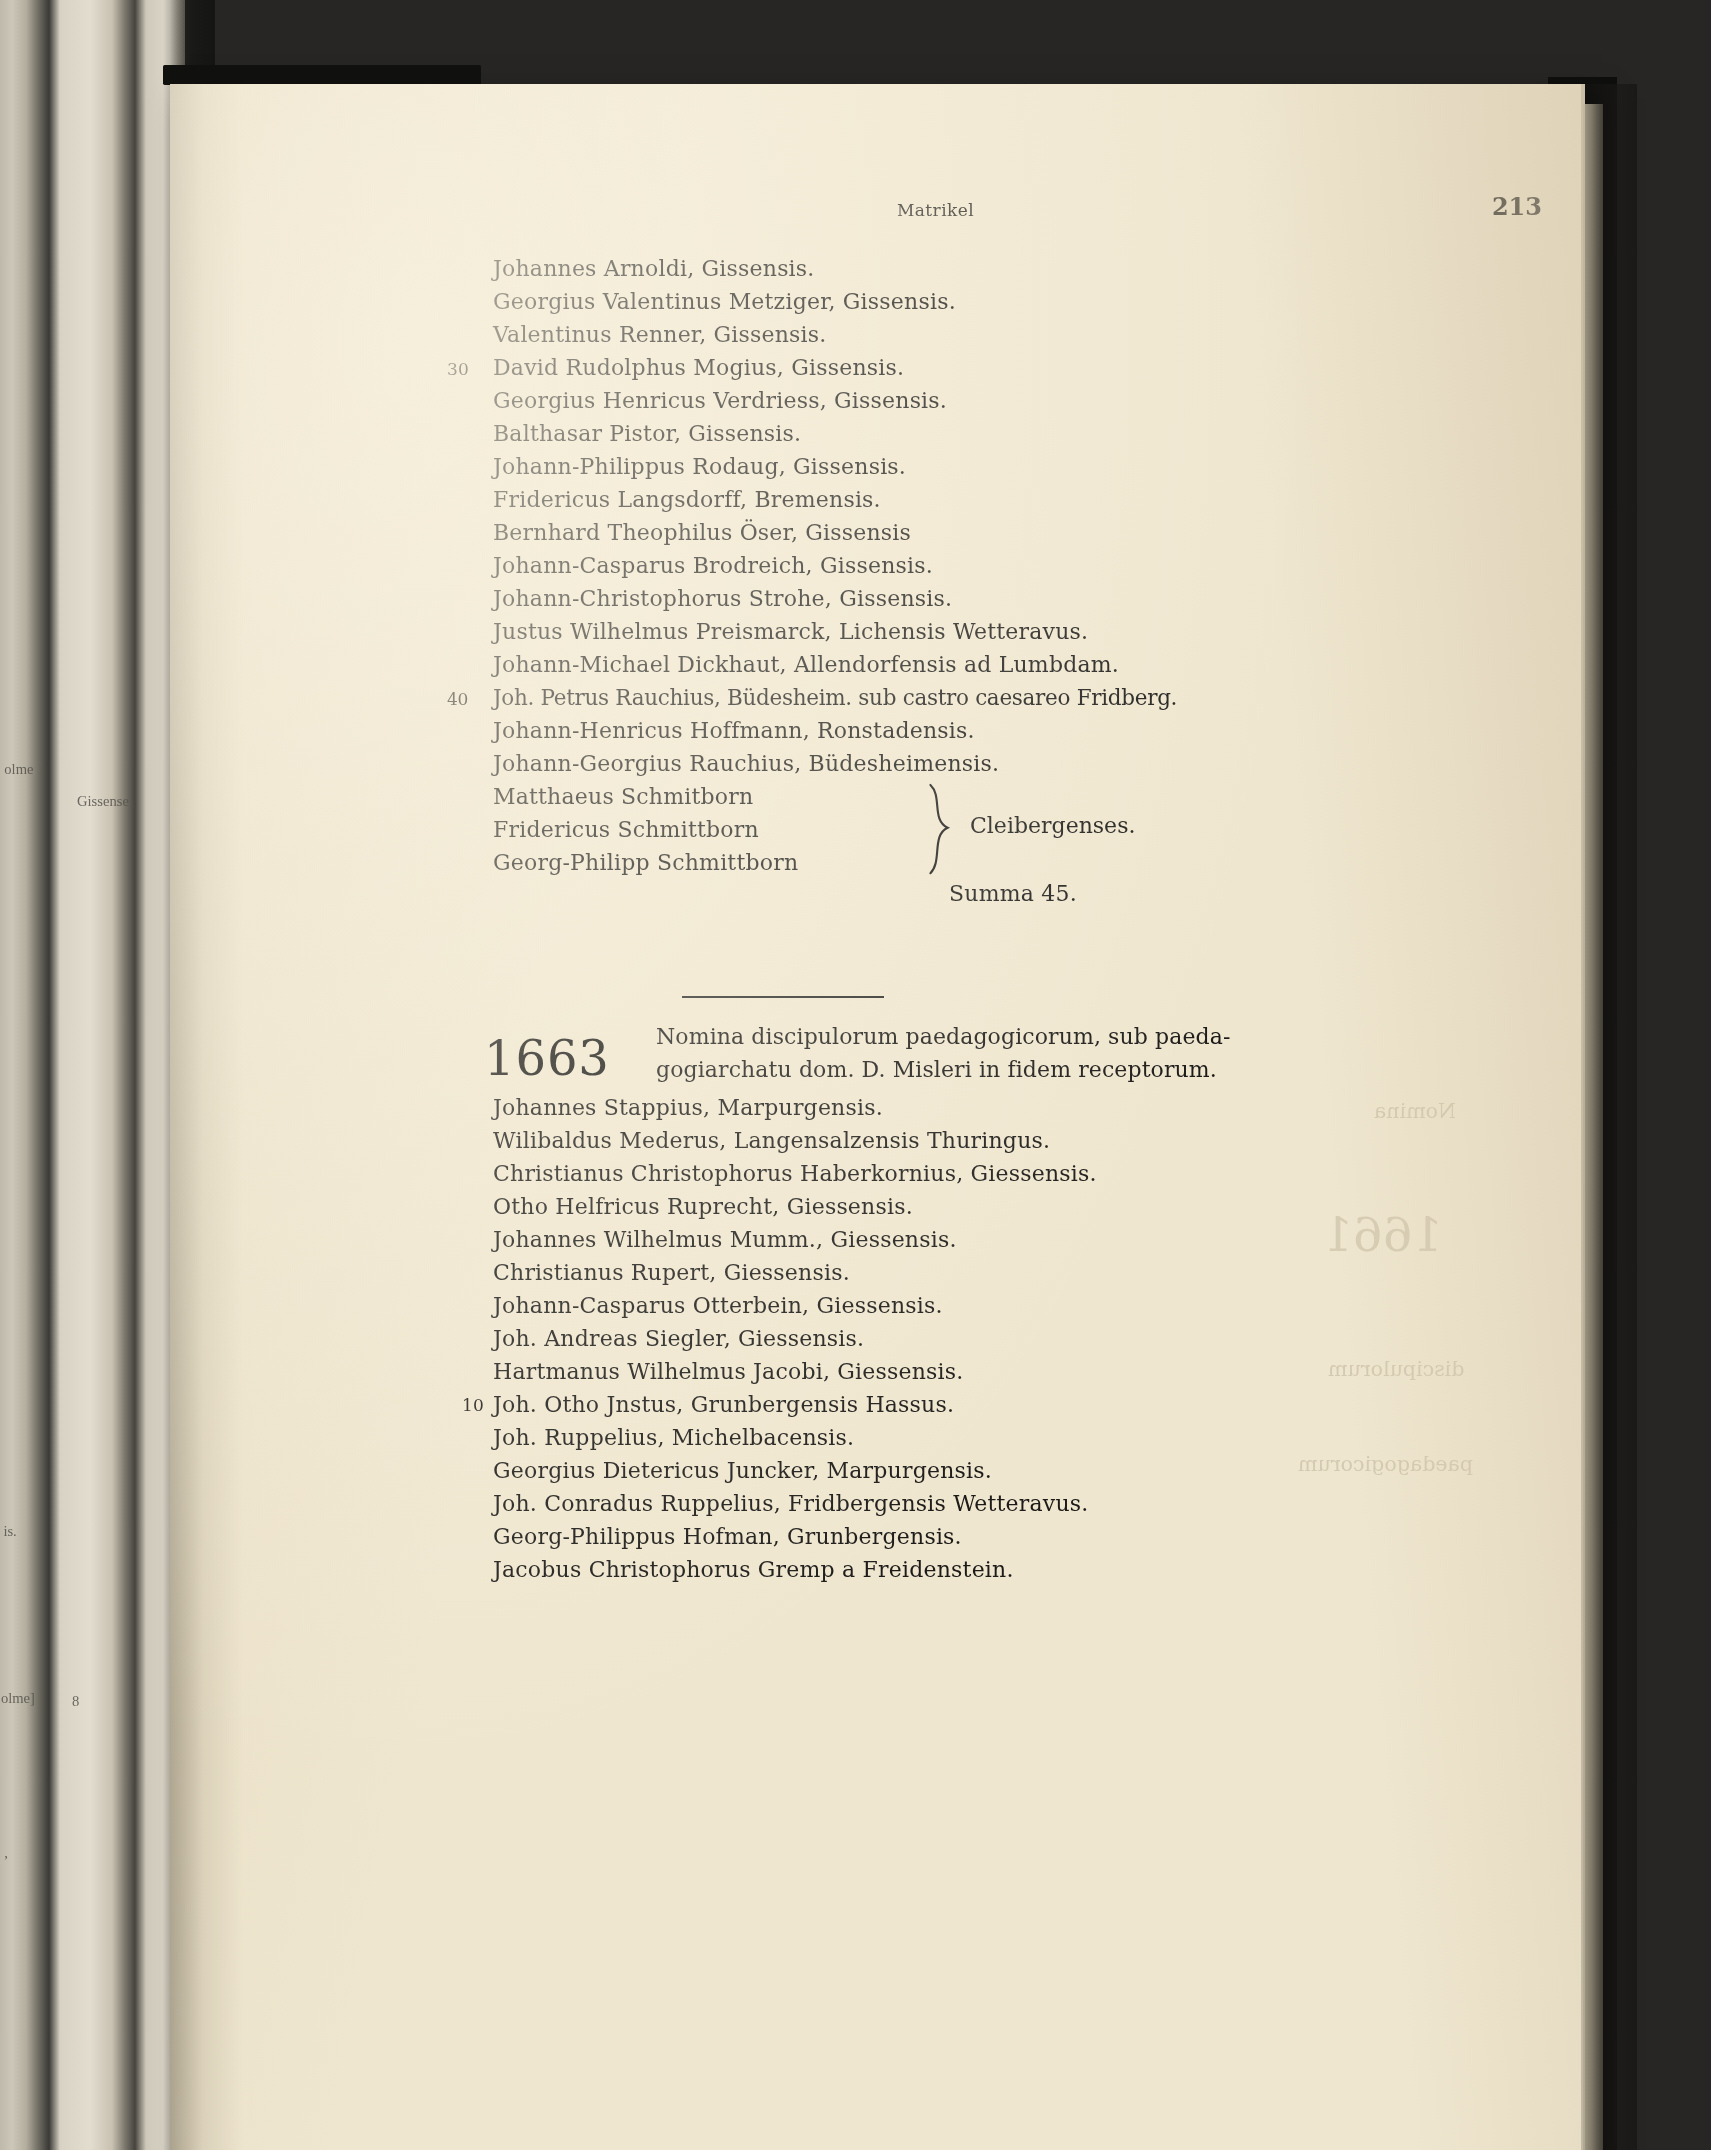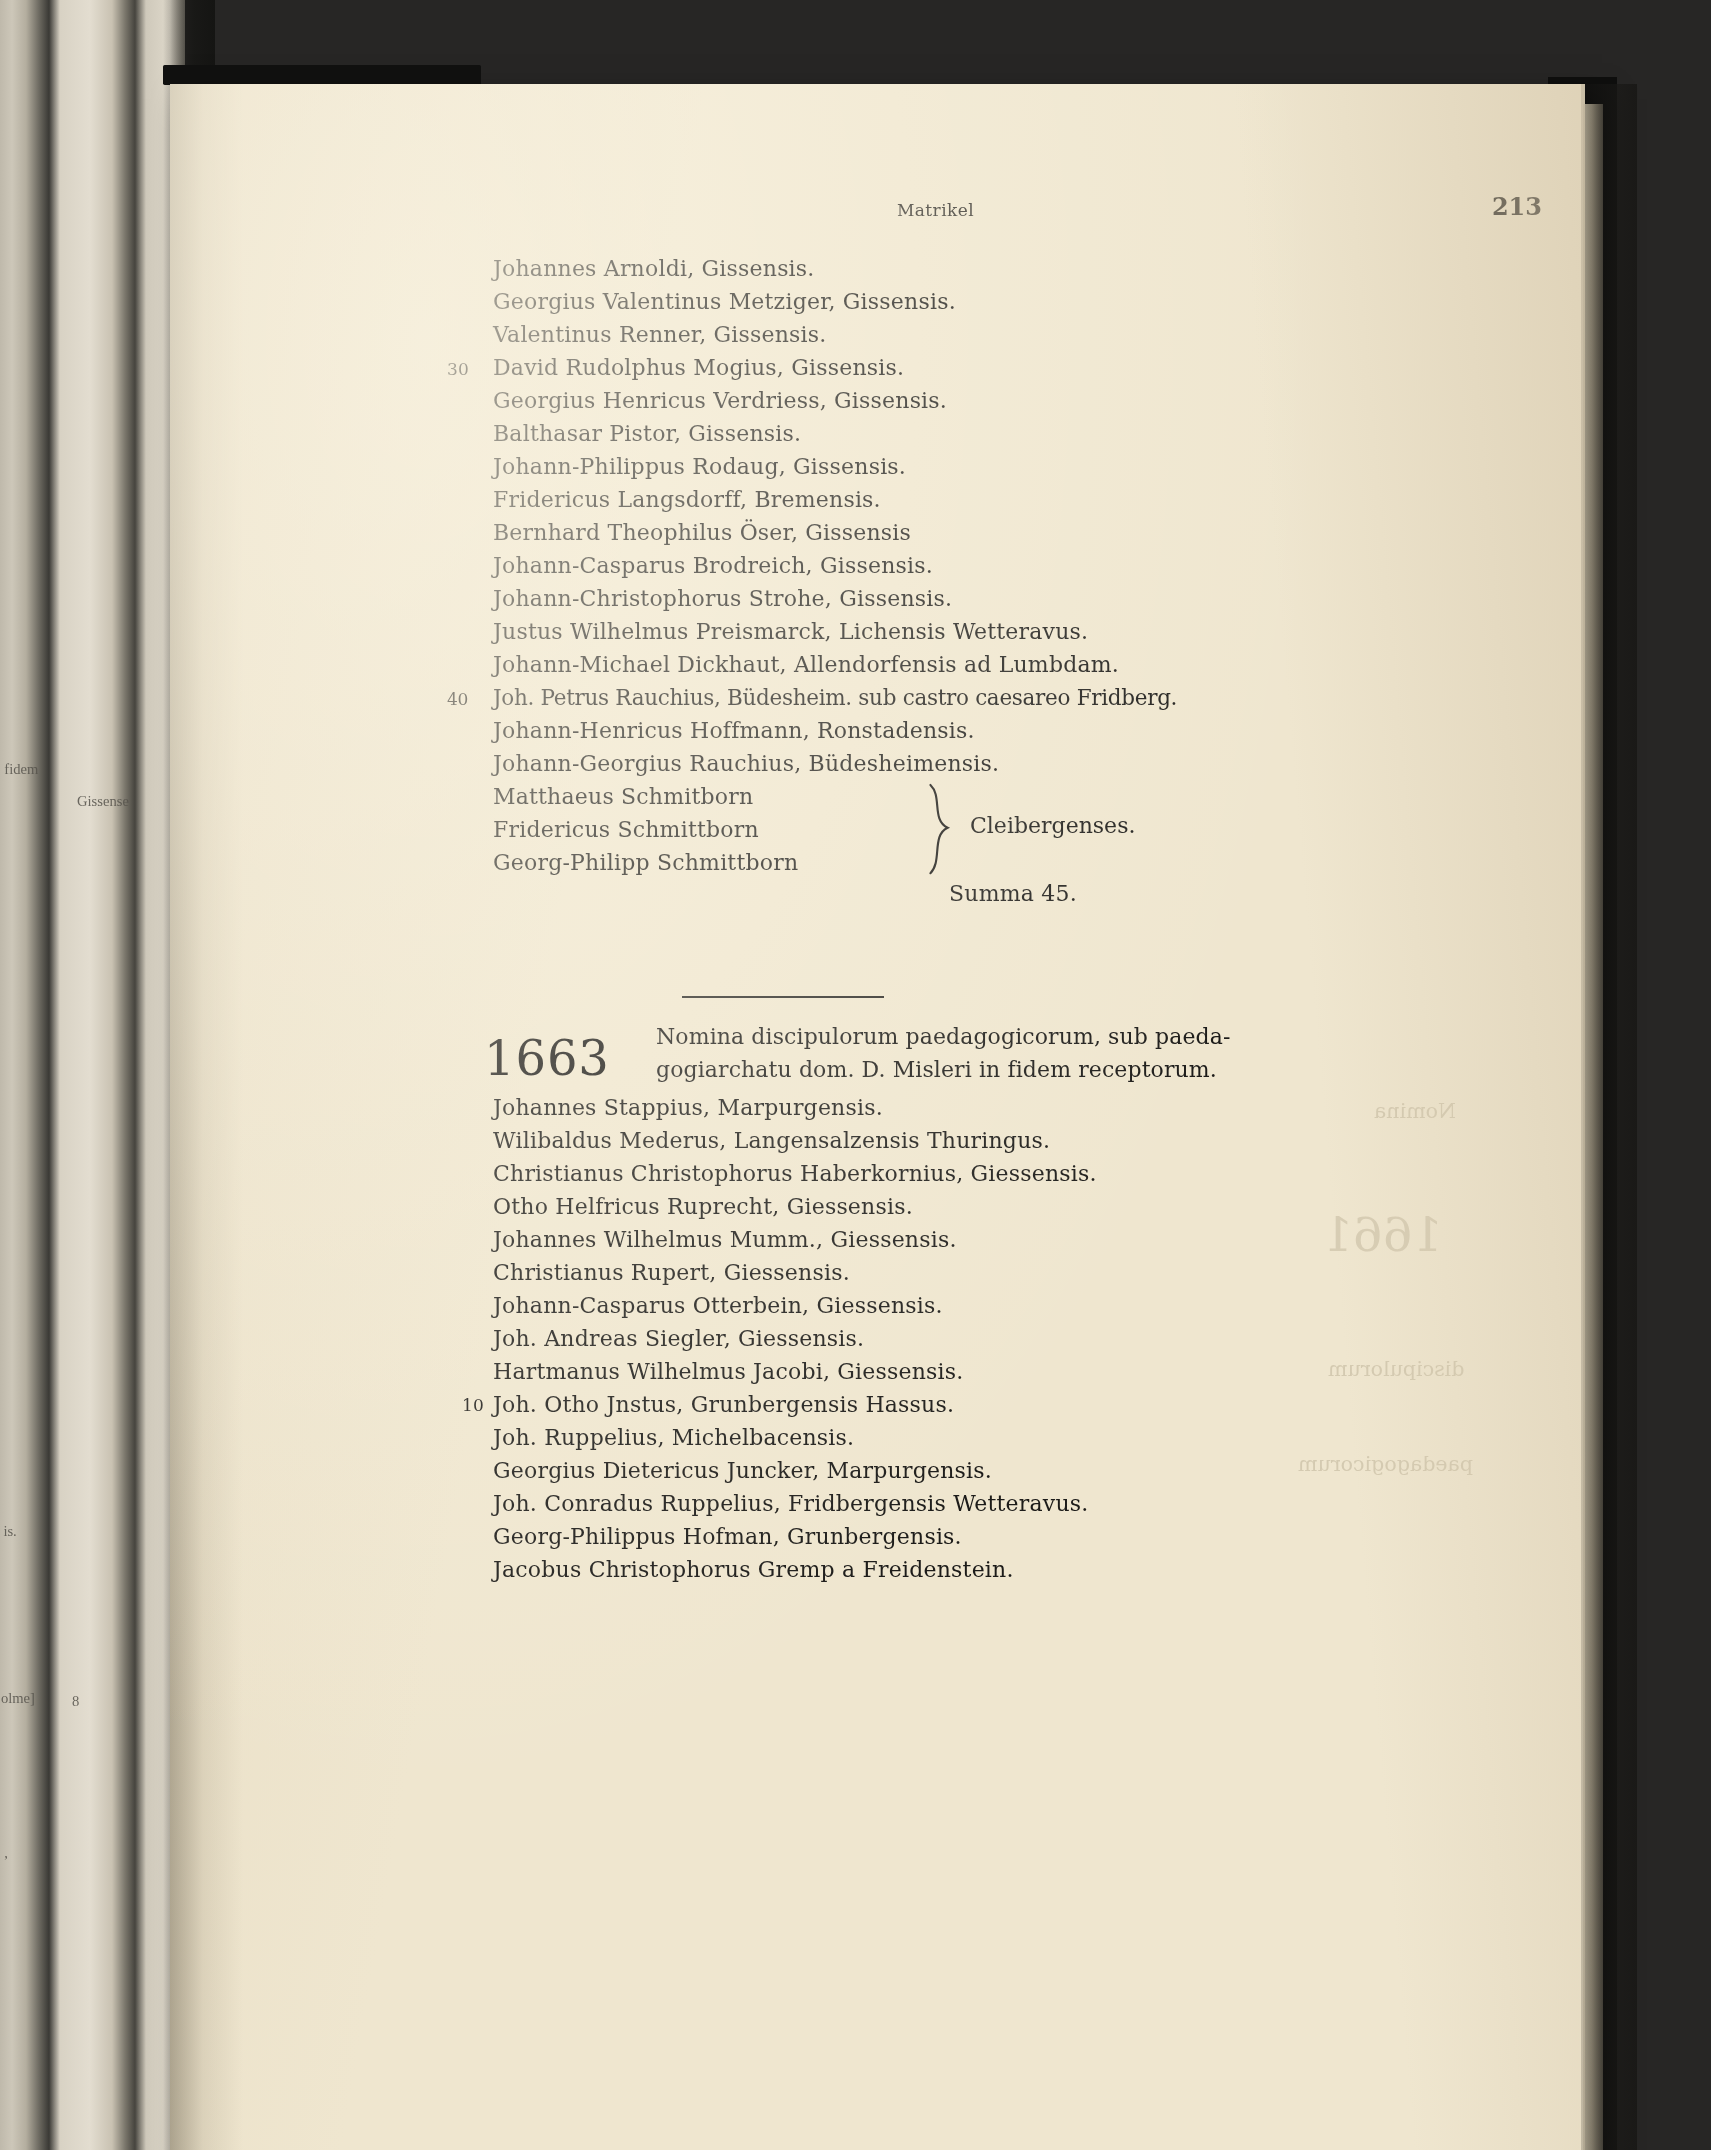--- a/index.html
+++ b/index.html
@@ -257,21 +257,21 @@
   }
 </style>
 </head>
 <body>
 
 <div class="scan-bg"></div>
 
 <div class="left-stack"></div>
 <div class="left-stack-shadow"></div>
 
-<div class="ghost-text" style="left:4.3px;  top:761px;">fidem</div>
+<div class="ghost-text" style="left:4.3px;  top:761px;">olme</div>
 <div class="ghost-text" style="left:77px; top:793px;">Gissense</div>
 <div class="ghost-text" style="left:3.4px;   top:1523px;">is.</div>
 <div class="ghost-text" style="left:0.9px;   top:1690px;text-align:right;">olme]</div>
 <div class="ghost-text" style="left:72px; top:1693px;">8</div>
 <div class="ghost-text" style="left:4.3px;  top:1845px;">,</div>
 
 <div class="clamp clamp-top"></div>
 
 <div class="clamp clamp-right"></div>
 

